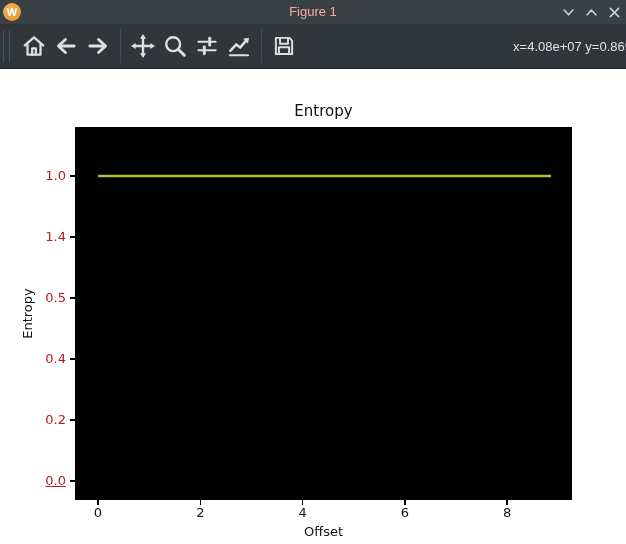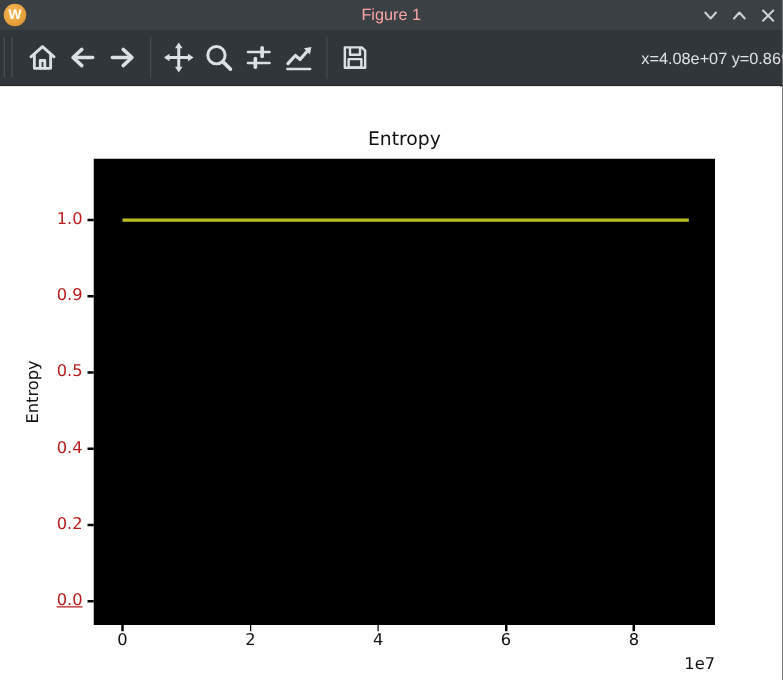--- a/index.html
+++ b/index.html
@@ -192,38 +192,38 @@
   <div class="readout">x=4.08e+07 y=0.869</div>
 </div>
 
 <div class="figure">
   <div class="fig-title">Entropy</div>
   <div class="axes"></div>
   <svg class="plot-svg" viewBox="0 0 497 373" width="497" height="373">
       <polyline points="23.009259259259267,49.10302534750613 476.0360082304527,49.10302534750613" fill="none" stroke="#bcbd22" stroke-width="2.5"></polyline>
     </svg>
   <div class="ylabel">Entropy</div>
-  <div class="offset-text">1e7</div>
+  <div class="xlabel">Offset</div>
   <div id="ticks">
       <div class="xtick-mark" style="left: 97.2593px;"></div>
       <div class="xtick-label" style="left: 84.0093px;">0</div>
       <div class="xtick-mark" style="left: 199.523px;"></div>
       <div class="xtick-label" style="left: 186.273px;">2</div>
       <div class="xtick-mark" style="left: 301.786px;"></div>
       <div class="xtick-label" style="left: 288.536px;">4</div>
       <div class="xtick-mark" style="left: 404.049px;"></div>
       <div class="xtick-label" style="left: 390.799px;">6</div>
       <div class="xtick-mark" style="left: 506.313px;"></div>
       <div class="xtick-label" style="left: 493.063px;">8</div>
       <div class="ytick-mark" style="top: 411.341px;"></div>
       <div class="ytick-label" style="top: 404.091px; text-decoration: underline;">0.0</div>
       <div class="ytick-mark" style="top: 350.343px;"></div>
       <div class="ytick-label" style="top: 343.093px;">0.2</div>
       <div class="ytick-mark" style="top: 289.346px;"></div>
       <div class="ytick-label" style="top: 282.096px;">0.4</div>
       <div class="ytick-mark" style="top: 228.348px;"></div>
       <div class="ytick-label" style="top: 221.098px;">0.5</div>
       <div class="ytick-mark" style="top: 167.351px;"></div>
-      <div class="ytick-label" style="top: 160.101px;">0.9</div>
+      <div class="ytick-label" style="top: 160.101px;">1.4</div>
       <div class="ytick-mark" style="top: 106.353px;"></div>
       <div class="ytick-label" style="top: 99.103px;">1.0</div>
     </div>
 </div>
 
 </body></html>

